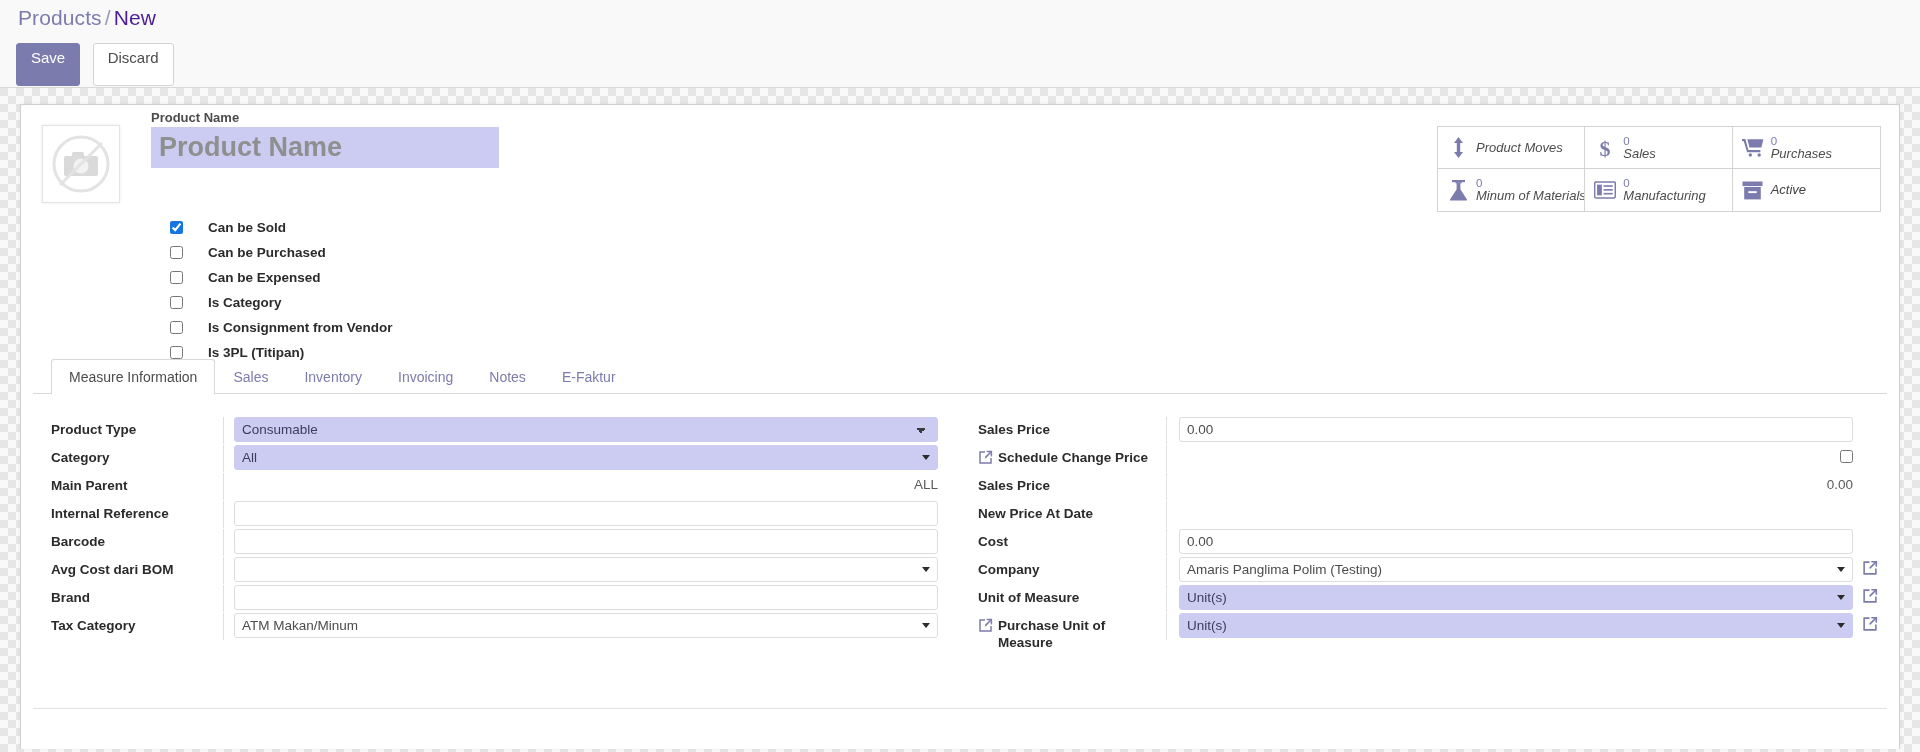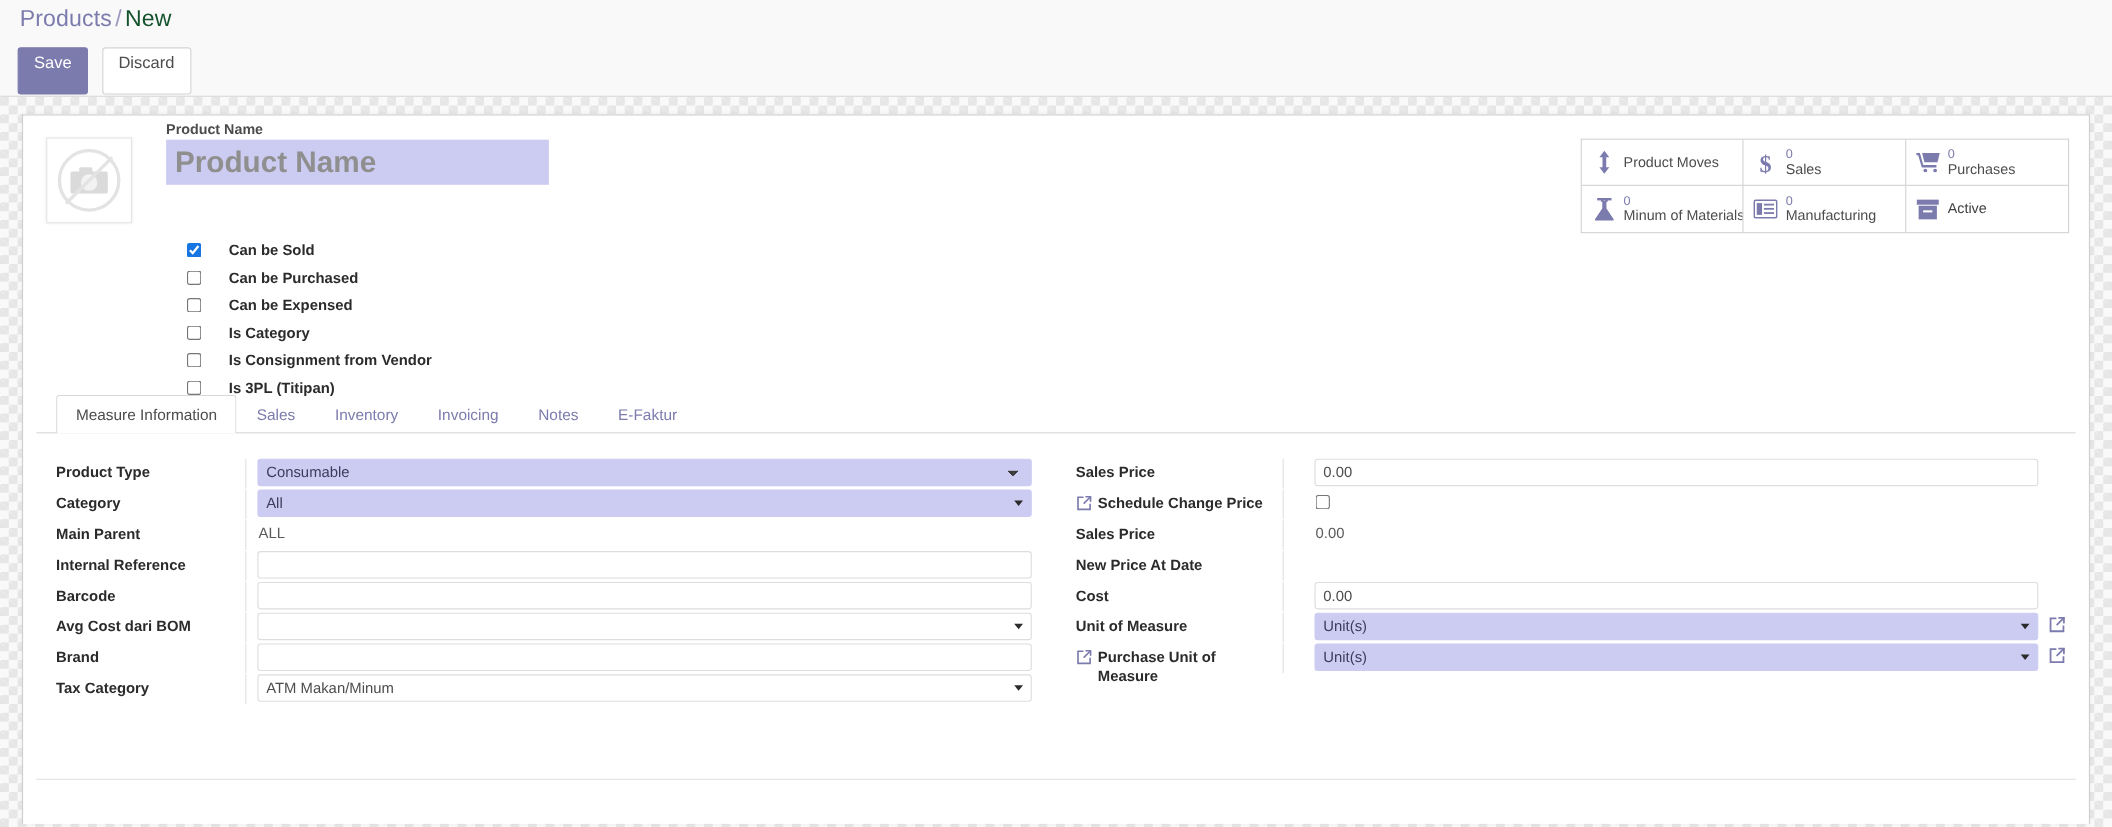--- a/index.html
+++ b/index.html
@@ -29,21 +29,21 @@
   }
   .breadcrumb {
     position: absolute;
     left: 18px; top: 6px;
     font-size: 21px;
     color: #7c7bad;
     letter-spacing: .1px;
     white-space: nowrap;
   }
   .breadcrumb .sep { color: #9a99bd; margin: 0 3px; }
-  .breadcrumb .crumb-active { color: #14532d; }
+  .breadcrumb .crumb-active { color: #4c1d95; }
 
   .btn-row { position: absolute; left: 16px; top: 43px; }
   .btn {
     display: inline-block;
     font-size: 15px;
     padding: 5px 14px 19px;
     border-radius: 3px;
     line-height: 1.15;
     cursor: pointer;
     vertical-align: top;
@@ -138,20 +138,21 @@
   .stat-ico {
     flex: 0 0 auto; width: 22px; height: 22px;
     display: flex; align-items: center; justify-content: center;
     color: #7c7bad;
   }
   .stat-txt { line-height: 1.05; min-width: 0; }
   .stat-val { font-size: 11.5px; color: #7c7bad; display: block; }
   .stat-lbl {
     font-size: 13px; color: #4c4c4c; display: block;
     white-space: nowrap;
+    font-style: italic;
   }
   .stat-lbl.green { color: #404040; }
 
   
   .notebook {
     position: absolute;
     left: 12px; top: 254px; right: 12px;
   }
   .tabs {
     display: flex;
@@ -196,23 +197,23 @@
   .flabel {
     font-size: 13.5px; font-weight: bold; color: #2b2b2b;
     line-height: 1.28;
   }
   .ext-ico { flex: 0 0 auto; margin-top: 1px; }
   .fval-cell {
     flex: 1 1 auto;
     border-left: 1px solid #e0e0e0;
     padding: 0 0 0 10px;
     min-height: 27px;
-    display: flex; align-items: flex-start;
-  }
-  .col-right .fval-cell { padding-left: 28px; }
+    display: flex; align-items: flex-start; justify-content: flex-end;
+  }
+  .col-right .fval-cell { padding-left: 12px; }
 
   .inp {
     width: 100%; height: 25px;
     border: 1px solid #ddd;
     border-radius: 3px;
     background: #fff;
     font-size: 13.5px;
     color: #4c4c4c;
     padding: 0 7px;
     outline: none;
@@ -573,69 +574,89 @@
       <div class="frow">
         <div class="flabel-cell">
           <span class="flabel">Cost</span>
         </div>
         <div class="fval-cell">
           <input class="inp" type="text" value="0.00" style="">
         </div>
         <div class="row-ext"></div>
       </div>
 
-
-      <div class="frow">
-        <div class="flabel-cell">
-          <span class="flabel">Unit of Measure</span>
+      <div class="frow">
+        <div class="flabel-cell">
+          <span class="flabel">Company</span>
         </div>
         <div class="fval-cell">
           <span class="m2o-wrap">
-            <input class="inp req" type="text" value="Unit(s)" style="">
+            <input class="inp m2o" type="text" value="Amaris Panglima Polim (Testing)" style="">
             <span class="caret"></span>
           </span>
         </div>
         <div class="row-ext">
           <span class="ext-link">
             <svg width="16" height="16" viewBox="0 0 15 15" fill="none" stroke="#7c7bad" stroke-width="1.5">
               <path d="M7 2H2v11h11V8"></path>
               <path d="M9.3 1.6H13.4V5.7" stroke-linecap="round"></path>
               <path d="M13.2 1.8 L7.6 7.4" stroke-linecap="round"></path>
             </svg>
           </span>
         </div>
       </div>
 
       <div class="frow">
         <div class="flabel-cell">
-          <span class="ext-ico">
-            <svg width="15" height="15" viewBox="0 0 15 15" fill="none" stroke="#7c7bad" stroke-width="1.5">
-              <path d="M7 2H2v11h11V8"></path>
-              <path d="M9.3 1.6H13.4V5.7" stroke-linecap="round"></path>
-              <path d="M13.2 1.8 L7.6 7.4" stroke-linecap="round"></path>
-            </svg>
-          </span>
-          <span class="flabel">Purchase Unit of Measure</span>
+          <span class="flabel">Unit of Measure</span>
         </div>
         <div class="fval-cell">
           <span class="m2o-wrap">
             <input class="inp req" type="text" value="Unit(s)" style="">
             <span class="caret"></span>
           </span>
         </div>
         <div class="row-ext">
           <span class="ext-link">
             <svg width="16" height="16" viewBox="0 0 15 15" fill="none" stroke="#7c7bad" stroke-width="1.5">
               <path d="M7 2H2v11h11V8"></path>
               <path d="M9.3 1.6H13.4V5.7" stroke-linecap="round"></path>
               <path d="M13.2 1.8 L7.6 7.4" stroke-linecap="round"></path>
             </svg>
           </span>
         </div>
       </div>
 
+      <div class="frow">
+        <div class="flabel-cell">
+          <span class="ext-ico">
+            <svg width="15" height="15" viewBox="0 0 15 15" fill="none" stroke="#7c7bad" stroke-width="1.5">
+              <path d="M7 2H2v11h11V8"></path>
+              <path d="M9.3 1.6H13.4V5.7" stroke-linecap="round"></path>
+              <path d="M13.2 1.8 L7.6 7.4" stroke-linecap="round"></path>
+            </svg>
+          </span>
+          <span class="flabel">Purchase Unit of Measure</span>
+        </div>
+        <div class="fval-cell">
+          <span class="m2o-wrap">
+            <input class="inp req" type="text" value="Unit(s)" style="">
+            <span class="caret"></span>
+          </span>
+        </div>
+        <div class="row-ext">
+          <span class="ext-link">
+            <svg width="16" height="16" viewBox="0 0 15 15" fill="none" stroke="#7c7bad" stroke-width="1.5">
+              <path d="M7 2H2v11h11V8"></path>
+              <path d="M9.3 1.6H13.4V5.7" stroke-linecap="round"></path>
+              <path d="M13.2 1.8 L7.6 7.4" stroke-linecap="round"></path>
+            </svg>
+          </span>
+        </div>
+      </div>
+
     </div>
   </div>
 
   <div class="bottom-rule"></div>
 
  </div>
 </div>
 
 </body></html>

